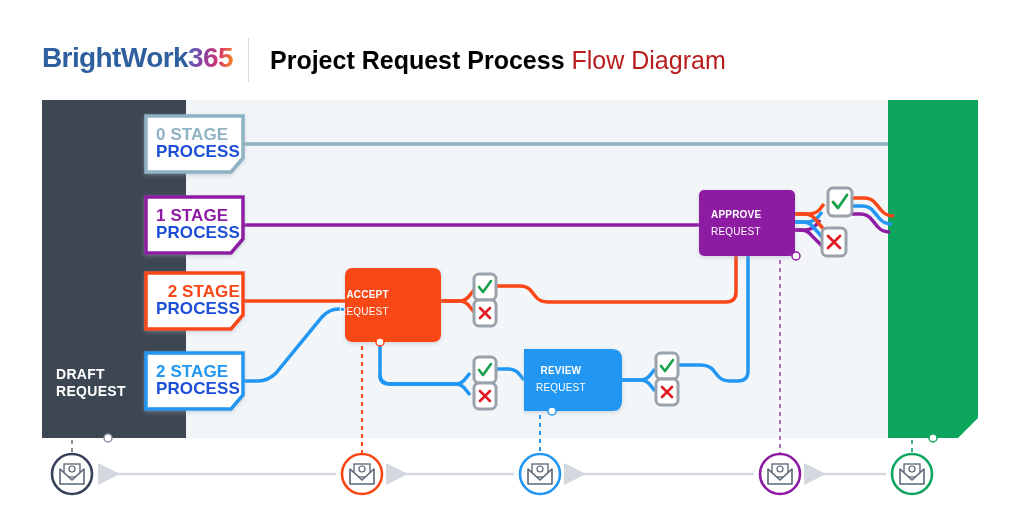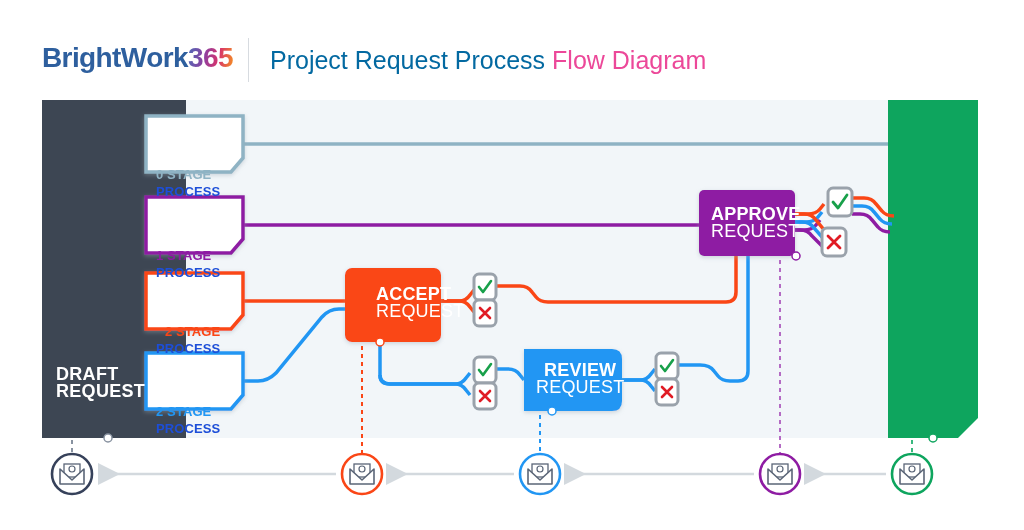--- a/index.html
+++ b/index.html
@@ -14,38 +14,38 @@
   .header{position:absolute;left:0;top:0;width:1024px;height:96px;}
   .logo{position:absolute;left:42px;top:44px;font-size:28px;font-weight:bold;
         letter-spacing:-0.6px;white-space:nowrap;line-height:1;}
   .logo .bw{color:#2e5f9e;}
   .logo-365{background:linear-gradient(100deg,#4b6cb7 0%,#8e3fa0 38%,#d6336c 66%,#f7931e 100%);
             -webkit-background-clip:text;background-clip:text;color:transparent;
             -webkit-text-fill-color:transparent;font-weight:bold;}
   .divider{position:absolute;left:248px;top:38px;width:1px;height:44px;background:#d7dbe0;}
   .title{position:absolute;left:270px;top:45px;font-size:25px;color:#3c4858;
          white-space:nowrap;line-height:1.2;}
-  .title .b{font-weight:normal;color:#0369a1;}
-  .title .l{font-weight:normal;color:#ec4899;}
+  .title .b{font-weight:bold;color:#000000;}
+  .title .l{font-weight:normal;color:#b91c1c;}
 
   
   .stage{position:absolute;left:0;top:96px;width:1024px;height:434px;}
   svg.diagram{position:absolute;left:0;top:0;width:1024px;height:434px;}
 
   
   .lbl{position:absolute;pointer-events:none;white-space:nowrap;}
 
-  .panel-label{color:#ffffff;font-weight:bold;font-size:18px;line-height:17px;
+  .panel-label{color:#ffffff;font-weight:bold;font-size:14px;line-height:17px;
                letter-spacing:0.3px;}
 
-  .stage-box-txt{font-size:13px;line-height:17px;letter-spacing:0.1px;margin-top:40px;}
+  .stage-box-txt{font-size:17px;line-height:17px;letter-spacing:0.1px;}
   .stage-box-txt .s1{font-weight:bold;}
   .stage-box-txt .s2{font-weight:bold;color:#1d4ed8;}
 
-  .node-txt{color:#ffffff;font-size:18px;line-height:17px;letter-spacing:0.2px;}
+  .node-txt{color:#ffffff;font-size:10px;line-height:17px;letter-spacing:0.2px;}
   .node-txt .n1{font-weight:bold;}
   .node-txt .n2{font-weight:normal;}
 </style>
 </head>
 <body>
 
 <div id="root">
 
   <div class="header">
     <div class="logo"><span class="bw">BrightWork</span><span class="logo-365">365</span></div>
@@ -234,21 +234,21 @@
     </div>
     <div class="lbl stage-box-txt" style="left:156px;top:267px;">
       <div class="s1" style="color:#2196f3">2 STAGE</div>
       <div class="s2">PROCESS</div>
     </div>
 
     <div class="lbl node-txt" style="left:711px;top:110px;">
       <div class="n1">APPROVE</div>
       <div class="n2">REQUEST</div>
     </div>
-    <div class="lbl node-txt" style="left:376px;top:190px;">
+    <div class="lbl node-txt" style="left:339px;top:190px;text-align:right;">
       <div class="n1">ACCEPT</div>
       <div class="n2">REQUEST</div>
     </div>
     <div class="lbl node-txt" style="left:536px;top:266px;text-align:center;">
       <div class="n1">REVIEW</div>
       <div class="n2">REQUEST</div>
     </div>
 
   </div>
 </div>

